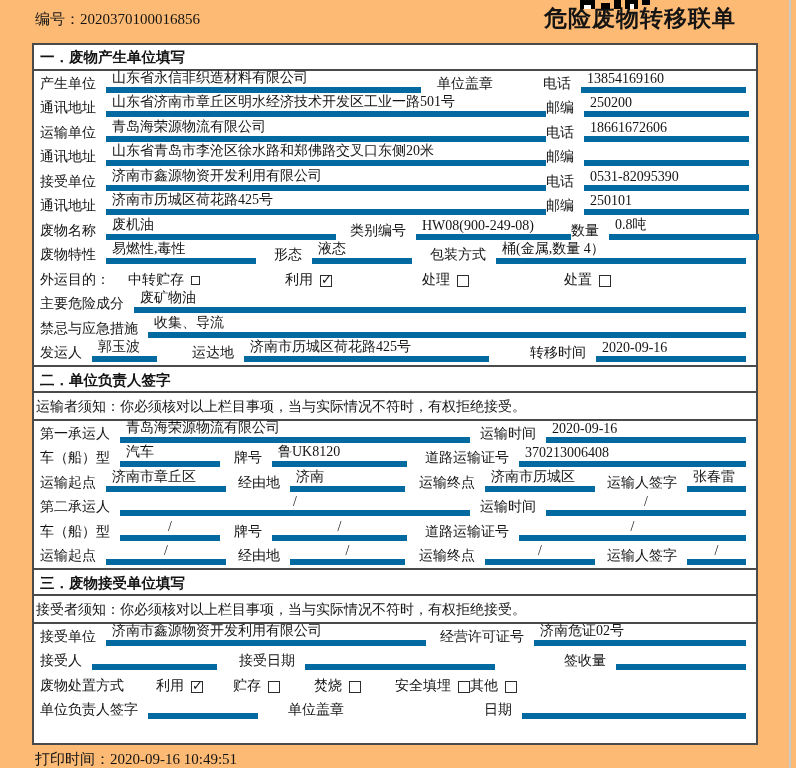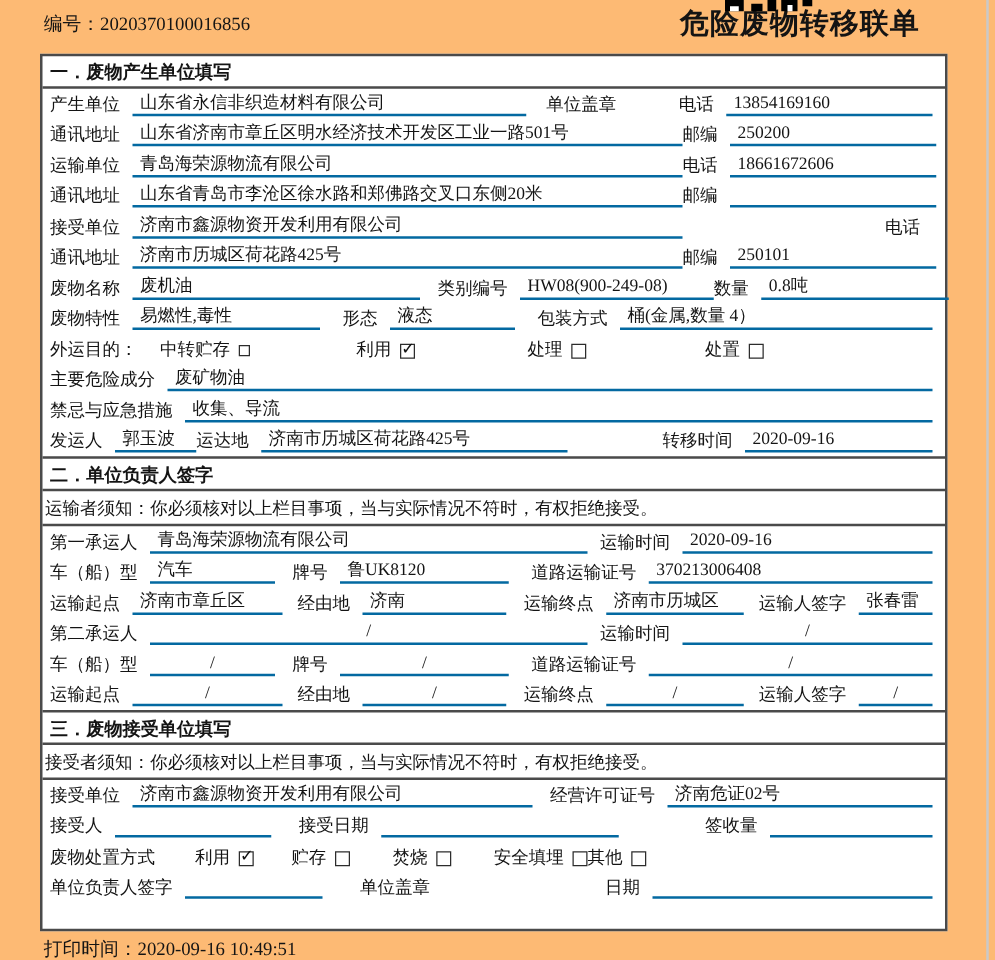--- a/index.html
+++ b/index.html
@@ -18,21 +18,21 @@
   .sheet { position:absolute; left:32px; top:43px; width:726px; height:702px;
            border:2px solid #4a4a4a; background:#fff; display:flex; flex-direction:column; }
   .sec-h { height:26px; padding:3px 6px 0 6px; font-weight:bold; font-size:14.5px;
            border-bottom:2px solid #4a4a4a; flex:0 0 auto; }
   .sec-h.mid { border-top:2px solid #4a4a4a; height:28px; padding-top:4px; }
   .notice { height:28px; padding:5px 6px 0 2px; font-size:14px; border-bottom:2px solid #4a4a4a; flex:0 0 auto; }
 
   .r { display:flex; align-items:flex-end; height:24.5px; padding:0 10px 3px 6px;
        font-size:14px; white-space:nowrap; flex:0 0 auto; }
   .lab { margin-right:10px; flex:0 0 auto; }
-  .val { border-bottom:2px solid #0369a1; padding:0 6px; min-height:17px; flex:0 0 auto;
+  .val { border-bottom:6px solid #0369a1; padding:0 6px; min-height:17px; flex:0 0 auto;
          overflow:visible; }
   .val.fill { flex:1 1 auto; }
   .val.ctr { text-align:center; }
   .ml-a { margin-left:auto; }
 
   .w60 {width:65px} .w100 {width:100px} .w110 {width:110px} .w115 {width:115px}
   .w120 {width:120px} .w125 {width:125px} .w130 {width:130px} .w135 {width:135px}
   .w150 {width:150px} .w155 {width:155px} .w165 {width:165px} .w190 {width:190px}
   .w200 {width:200px} .w230 {width:230px} .w245 {width:245px}
   .w315 {width:315px} .w320 {width:320px} .w350 {width:350px} .w440 {width:440px}
@@ -94,20 +94,21 @@
       <span class="lab">通讯地址</span>
       <span class="val w440">山东省青岛市李沧区徐水路和郑佛路交叉口东侧20米</span>
       <span class="lab ml-a">邮编</span>
       <span class="val w165"></span>
     </div>
 
     <div class="r">
       <span class="lab">接受单位</span>
       <span class="val w440">济南市鑫源物资开发利用有限公司</span>
       <span class="lab ml-a">电话</span>
+      <span class="val w165">0531-82095390</span>
     </div>
 
     <div class="r">
       <span class="lab">通讯地址</span>
       <span class="val w440">济南市历城区荷花路425号</span>
       <span class="lab ml-a">邮编</span>
       <span class="val w165">250101</span>
     </div>
 
     <div class="r">
@@ -155,21 +156,21 @@
 
     <div class="r">
       <span class="lab">禁忌与应急措施</span>
       <span class="val fill">收集、导流</span>
     </div>
 
 
     <div class="r">
       <span class="lab">发运人</span>
       <span class="val w60">郭玉波</span>
-      <span class="lab" style="">运达地</span>
+      <span class="lab" style="margin-left:35px">运达地</span>
       <span class="val w245">济南市历城区荷花路425号</span>
       <span class="lab ml-a">转移时间</span>
       <span class="val w150">2020-09-16</span>
     </div>
 
     <div class="sec-h mid">二．单位负责人签字</div>
     <div class="notice">运输者须知：你必须核对以上栏目事项，当与实际情况不符时，有权拒绝接受。</div>
 
     <div class="r">
       <span class="lab">第一承运人</span>

